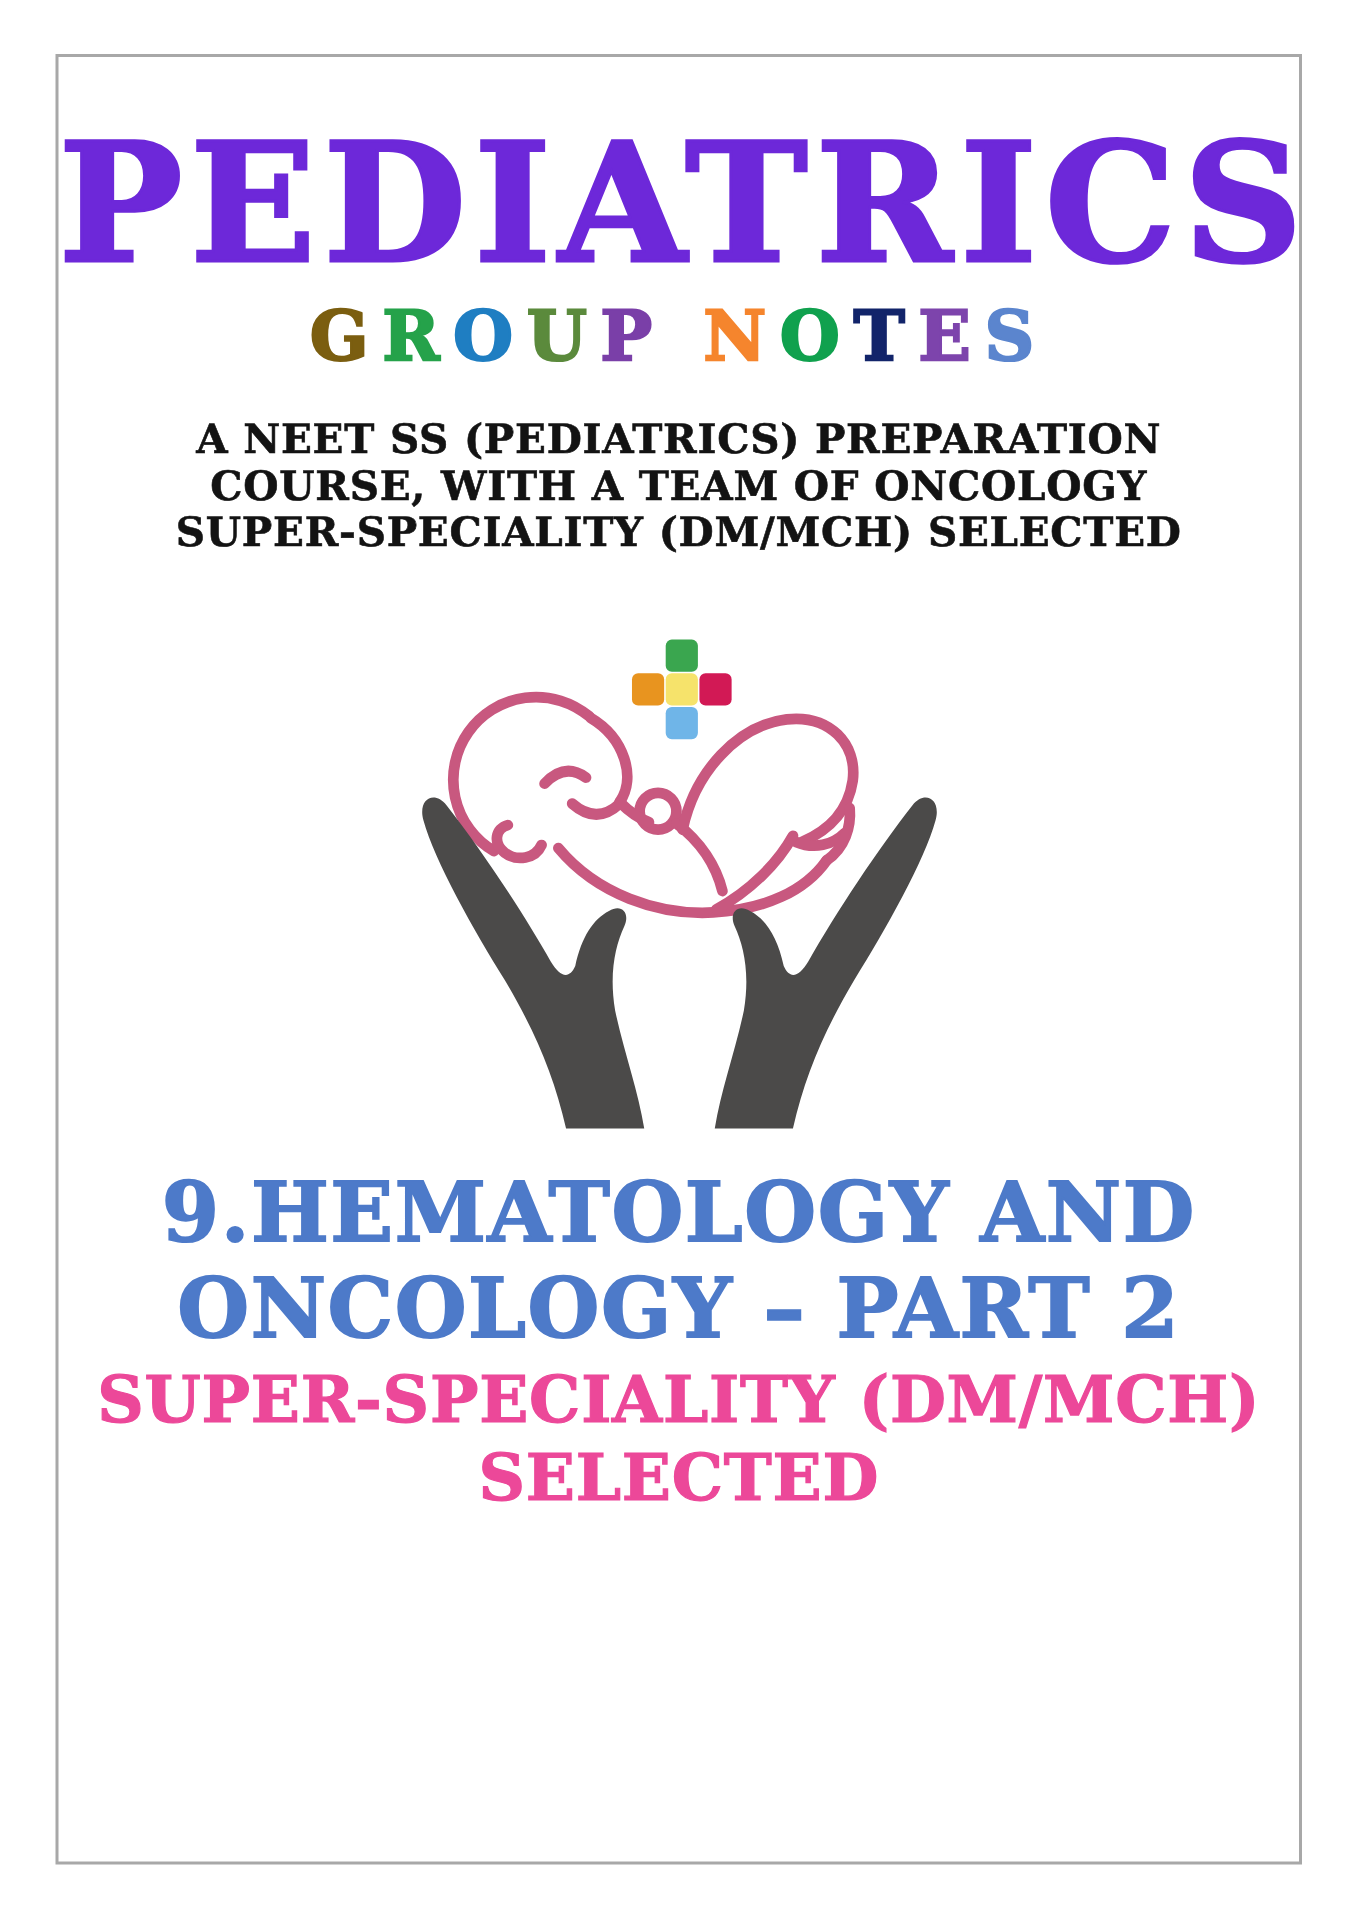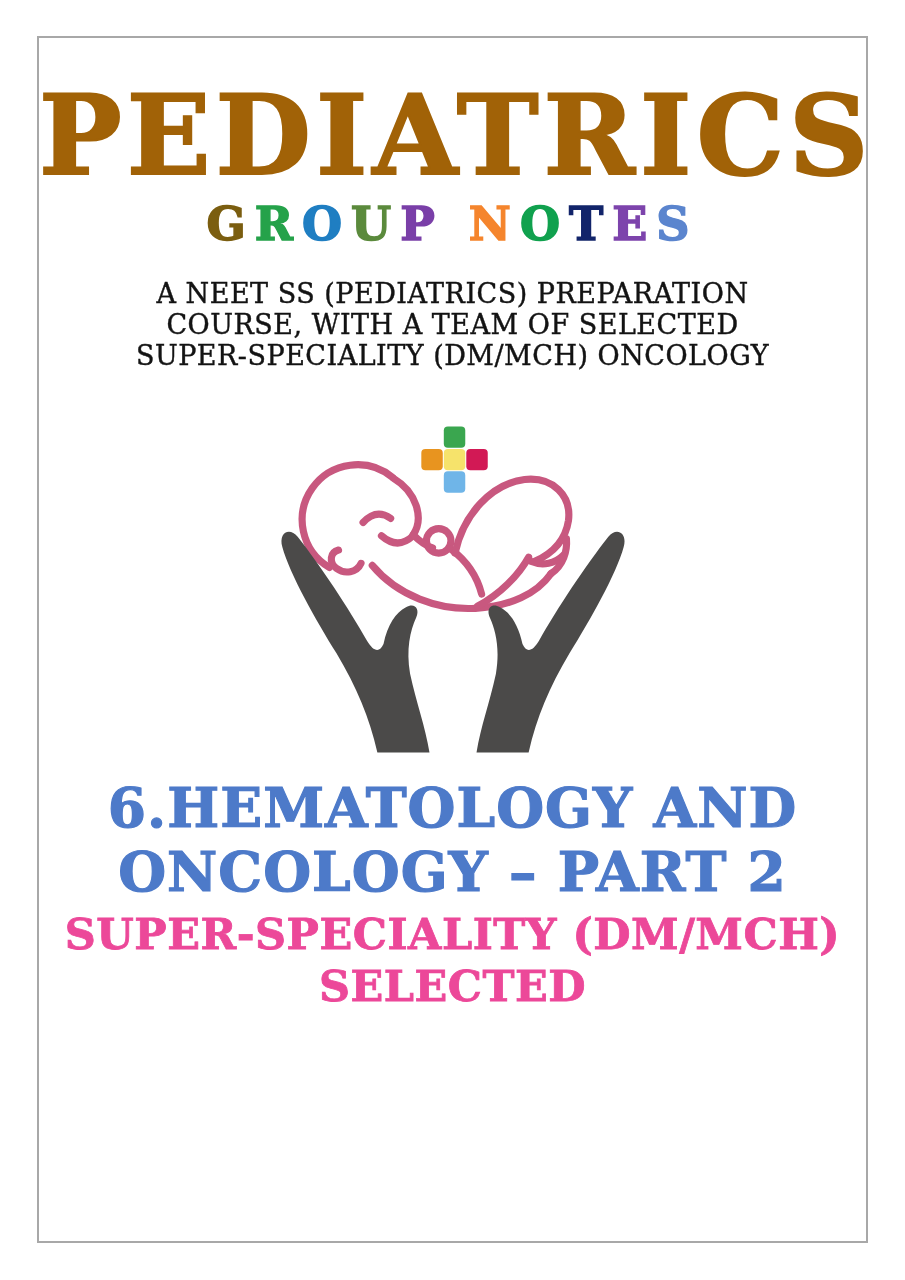--- a/index.html
+++ b/index.html
@@ -20,47 +20,47 @@
     margin-top:6px;font-size:46px;line-height:1.05;font-weight:bold;
     letter-spacing:9px;-webkit-text-stroke:1.5px currentColor;white-space:pre;
   }
   .exam-line{
     margin-top:14px;font-weight:bold;color:#131313;line-height:1.1;
     -webkit-text-stroke:1px currentColor;
   }
   .exam-name{font-size:58px;letter-spacing:2px;}
   .exam-session{font-size:47px;letter-spacing:1px;margin-left:14px;}
   .subtitle{
-    margin-top:30px;font-size:27px;font-weight:normal;color:#131313;
+    margin-top:30px;font-size:27px;font-weight:bold;color:#131313;
     line-height:1.16;letter-spacing:0.5px;-webkit-text-stroke:0.4px currentColor;
   }
   .logo-wrap{margin-top:48px;line-height:0;}
   .volume-title{
     margin-top:8px;font-size:55px;font-weight:bold;line-height:1.16;
     letter-spacing:1px;-webkit-text-stroke:1.2px currentColor;
   }
   .faculty-title{
     margin-top:6px;font-size:43px;font-weight:bold;line-height:1.2;
     letter-spacing:0.5px;-webkit-text-stroke:0.8px currentColor;
   }
 </style>
 </head>
 <body>
 
 <div class="frame">
 
-  <h1 class="main-title" style="color: #a16207;">PEDIATRICS</h1>
+  <h1 class="main-title" style="color: #6d28d9;">PEDIATRICS</h1>
 
   <div class="group-notes"><span style="color: rgb(123, 94, 16);">G</span><span style="color: rgb(37, 162, 74);">R</span><span style="color: rgb(31, 126, 194);">O</span><span style="color: rgb(91, 138, 60);">U</span><span style="color: rgb(122, 63, 168);">P</span><span style="color: rgb(0, 0, 0);"> </span><span style="color: rgb(245, 133, 45);">N</span><span style="color: rgb(16, 161, 78);">O</span><span style="color: rgb(18, 36, 106);">T</span><span style="color: rgb(125, 68, 172);">E</span><span style="color: rgb(91, 133, 206);">S</span></div>
 
 
   <div class="subtitle">
     <div>A NEET SS (PEDIATRICS) PREPARATION</div>
-    <div>COURSE, WITH A TEAM OF SELECTED</div>
-    <div>SUPER-SPECIALITY (DM/MCH) ONCOLOGY</div>
+    <div>COURSE, WITH A TEAM OF ONCOLOGY</div>
+    <div>SUPER-SPECIALITY (DM/MCH) SELECTED</div>
   </div>
 
   <div class="logo-wrap">
     <svg width="372" height="348" viewBox="0 0 364 340">
 
       <g>
         <rect x="173" y="6" width="21" height="21" rx="4" fill="#3aa64f"></rect>
         <rect x="151" y="28" width="21" height="21" rx="4" fill="#e8941f"></rect>
         <rect x="173" y="28" width="21" height="21" rx="4" fill="#f6e36b"></rect>
         <rect x="195" y="28" width="21" height="21" rx="4" fill="#d21955"></rect>
@@ -102,21 +102,21 @@
                  C 260 226 254 228 250 219
                  C 246 200 238 188 228 183
                  C 220 178 214 184 218 193
                  C 224 206 228 224 224 248
                  C 218 276 209 300 205 325 Z"></path>
       </g>
     </svg>
   </div>
 
   <div class="volume-title" style="color: rgb(77, 122, 201);">
-    <div>6.HEMATOLOGY AND</div>
+    <div>9.HEMATOLOGY AND</div>
     <div>ONCOLOGY – PART 2</div>
   </div>
 
   <div class="faculty-title" style="color: #ec4899;">
     <div>SUPER-SPECIALITY (DM/MCH)</div>
     <div>SELECTED</div>
   </div>
 
 </div>
 

